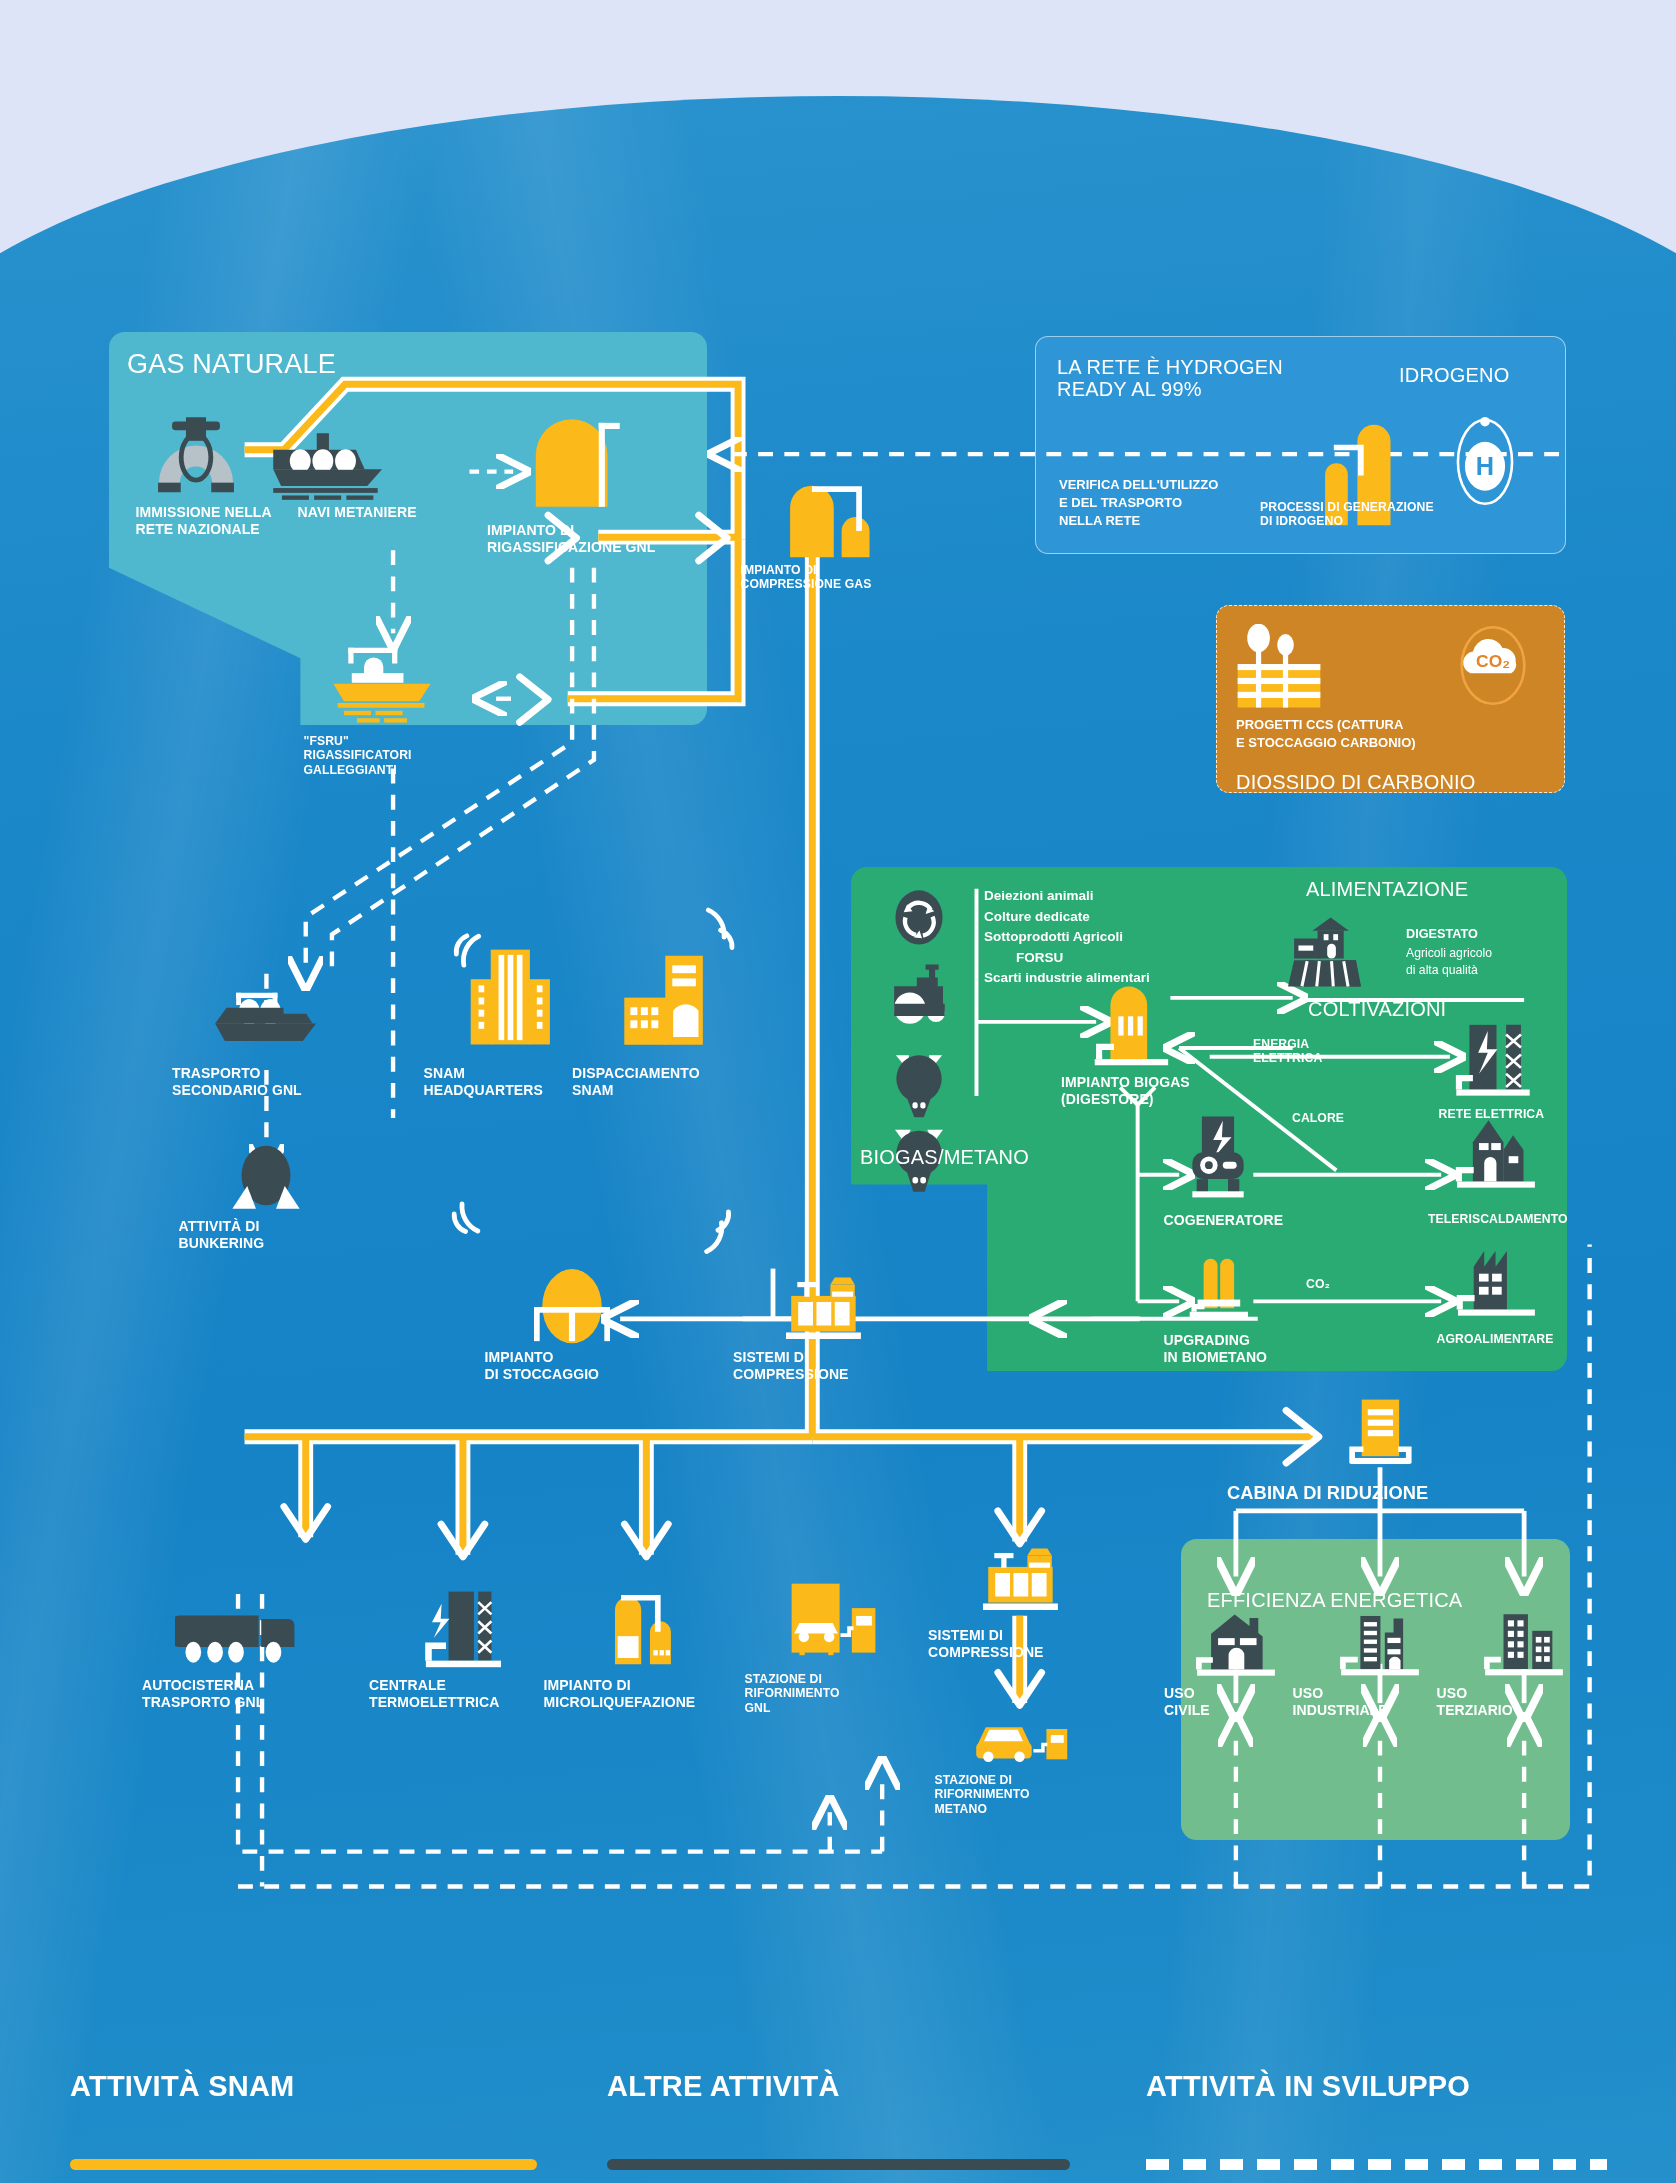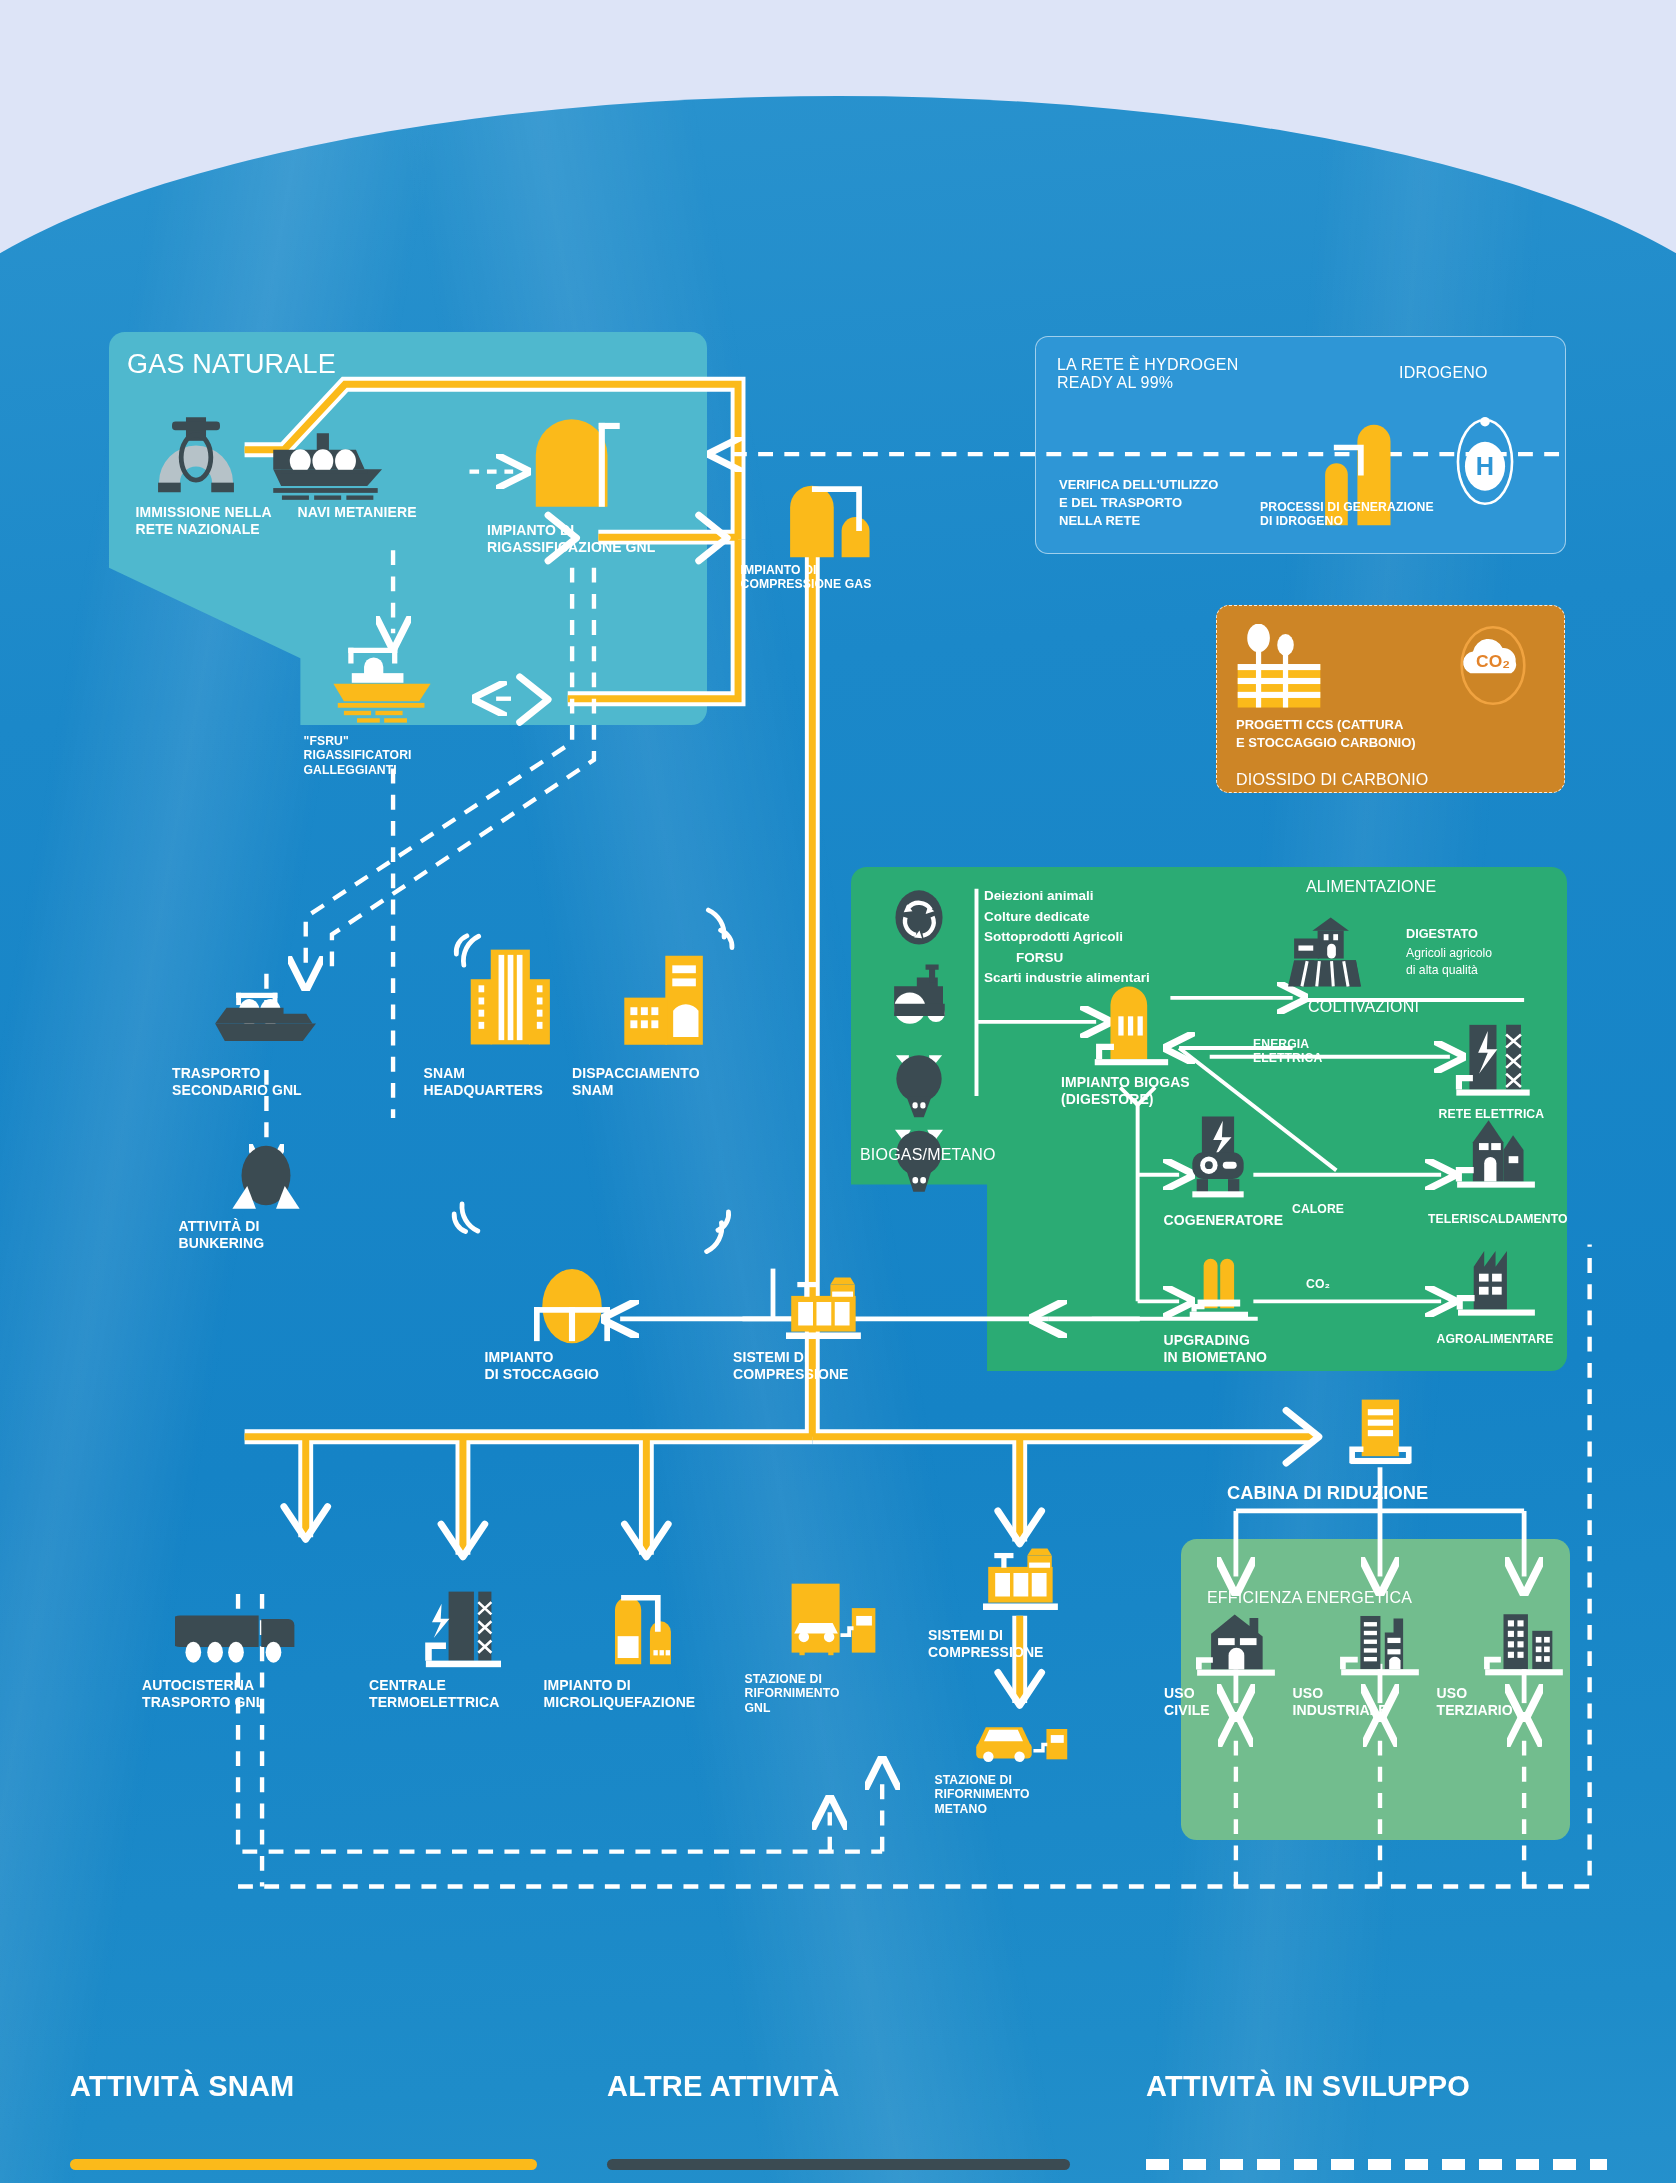--- a/index.html
+++ b/index.html
@@ -51,21 +51,21 @@
 
   .sect-title {
     position:absolute;
     color:#ffffff;
     font-weight:400;
     font-size:27px;
     letter-spacing:0.2px;
     text-transform:uppercase;
     white-space:nowrap;
   }
-  .sect-title.md { font-size:16px; }
+  .sect-title.md { font-size:20px; }
 
   .body-txt {
     position:absolute;
     color:#ffffff;
     font-size:13px;
     line-height:1.4;
     font-weight:700;
     white-space:pre-line;
   }
   .body-txt.thin { font-weight:400; }
@@ -442,21 +442,21 @@
     <rect x="26" y="90" width="118" height="62" rx="26" fill="#3b4b52"></rect>
     <circle cx="64" cy="120" r="20" fill="#fff"></circle>
     <circle cx="64" cy="120" r="9" fill="#3b4b52"></circle>
     <rect x="96" y="112" width="32" height="16" rx="8" fill="#fff"></rect>
     <rect x="36" y="152" width="26" height="30" fill="#3b4b52"></rect>
     <rect x="108" y="152" width="26" height="30" fill="#3b4b52"></rect>
     <rect x="26" y="180" width="118" height="14" fill="#fff"></rect>
   </svg>
   <div class="lbl" style="left:1255px; top:1212px; width:183px;">COGENERATORE</div>
 
-  <div class="lbl small" style="left:1349px; top:1202px; width:114px;">CALORE</div>
+  <div class="lbl small" style="left:1349px; top:1111px; width:114px;">CALORE</div>
   <svg class="ico" style="left:1496px; top:1116px;" width="83" height="83" viewBox="0 0 190 190">
     <path d="M42,60 L78,10 L112,60 V150 H42z" fill="#3b4b52"></path>
     <path d="M112,78 L134,44 L158,78 V150 H112z" fill="#3b4b52"></path>
     <rect x="56" y="62" width="22" height="16" fill="#fff"></rect>
     <rect x="84" y="62" width="22" height="16" fill="#fff"></rect>
     <rect x="124" y="92" width="22" height="16" fill="#fff"></rect>
     <path d="M68,150 V108 a14,14 0 0 1 28,0 V150z" fill="#fff"></path>
     <path d="M10,150 V124 h34" fill="none" stroke="#fff" stroke-width="14"></path>
     <rect x="6" y="150" width="178" height="14" fill="#fff"></rect>
   </svg>

